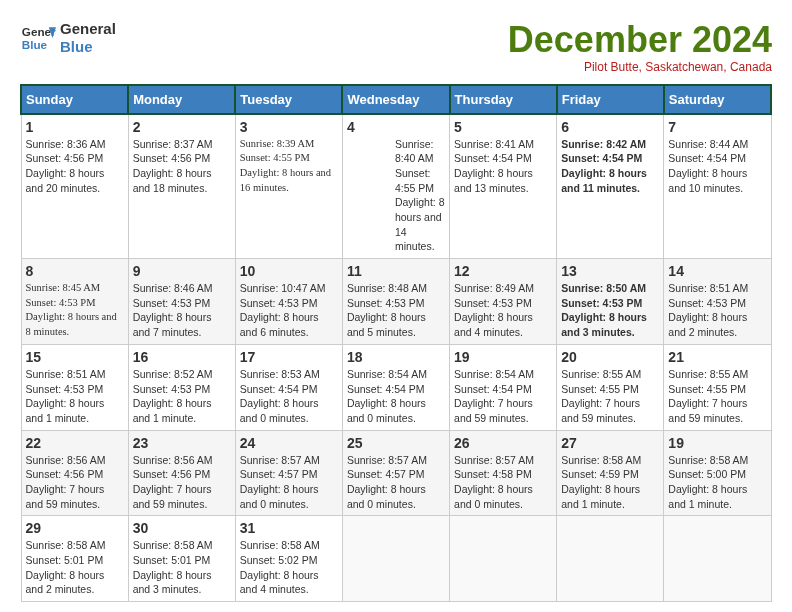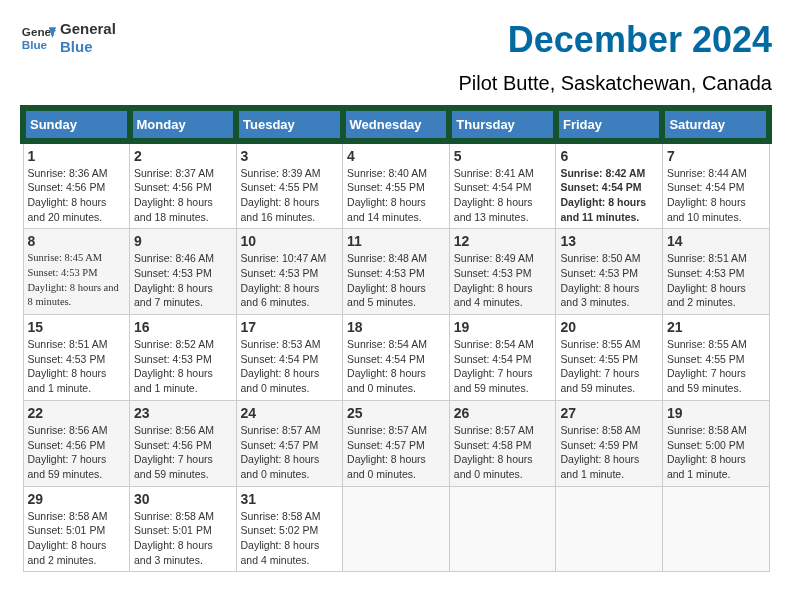--- a/index.html
+++ b/index.html
@@ -24,41 +24,40 @@
     .logo-icon {
       width: 36px;
       height: 36px;
     }
     .title-block {
       text-align: right;
     }
     .month-title {
       font-size: 36px;
       font-weight: bold;
-      color: #0369a1;
+      color: #4d7c0f;
       line-height: 1.1;
     }
     .location-title {
-      font-size: 20px;
-      color: #000000;
-      margin-top: 12px;
+      font-size: 12px;
+      color: #b91c1c;
     }
     table {
       width: 100%;
       border-collapse: collapse;
       font-size: 11px;
     }
     thead tr th {
       background-color: #3d7ebf;
       color: #fff;
       padding: 6px 4px;
       text-align: left;
       font-size: 13px;
       font-weight: bold;
-      border: 6px solid #14532d;
+      border: 2px solid #14532d;
     }
     tbody tr td {
       border: 1px solid #ccc;
       vertical-align: top;
       padding: 4px;
       height: 80px;
       width: 107px;
       background: #fff;
     }
     tbody tr:nth-child(even) td {
@@ -122,27 +121,27 @@
 Daylight: 8 hours and 20 minutes.</div>
         </td>
         <td>
           <span class="day-number">2</span>
           <div class="day-info" style="white-space: pre-line;">Sunrise: 8:37 AM
 Sunset: 4:56 PM
 Daylight: 8 hours and 18 minutes.</div>
         </td>
         <td>
           <span class="day-number">3</span>
-          <div class="day-info" style="white-space: pre-line;">Sunrise: 8:39 AM
+          <div class="day-info" style="white-space: pre-line; font-family: Liberation Serif, serif;">Sunrise: 8:39 AM
 Sunset: 4:55 PM
 Daylight: 8 hours and 16 minutes.</div>
         </td>
         <td>
           <span class="day-number">4</span>
-          <div class="day-info" style="white-space: pre-line;">Sunrise: 8:40 AM
+          <div class="day-info" style="white-space: pre-line; margin-left: 48px;">Sunrise: 8:40 AM
 Sunset: 4:55 PM
 Daylight: 8 hours and 14 minutes.</div>
         </td>
         <td>
           <span class="day-number">5</span>
           <div class="day-info" style="white-space: pre-line;">Sunrise: 8:41 AM
 Sunset: 4:54 PM
 Daylight: 8 hours and 13 minutes.</div>
         </td>
         <td>
@@ -184,21 +183,21 @@
 Daylight: 8 hours and 5 minutes.</div>
         </td>
         <td>
           <span class="day-number">12</span>
           <div class="day-info" style="white-space: pre-line;">Sunrise: 8:49 AM
 Sunset: 4:53 PM
 Daylight: 8 hours and 4 minutes.</div>
         </td>
         <td>
           <span class="day-number">13</span>
-          <div class="day-info" style="white-space: pre-line;">Sunrise: 8:50 AM
+          <div class="day-info" style="white-space: pre-line; font-weight: bold;">Sunrise: 8:50 AM
 Sunset: 4:53 PM
 Daylight: 8 hours and 3 minutes.</div>
         </td>
         <td>
           <span class="day-number">14</span>
           <div class="day-info" style="white-space: pre-line;">Sunrise: 8:51 AM
 Sunset: 4:53 PM
 Daylight: 8 hours and 2 minutes.</div>
         </td>
       </tr>

